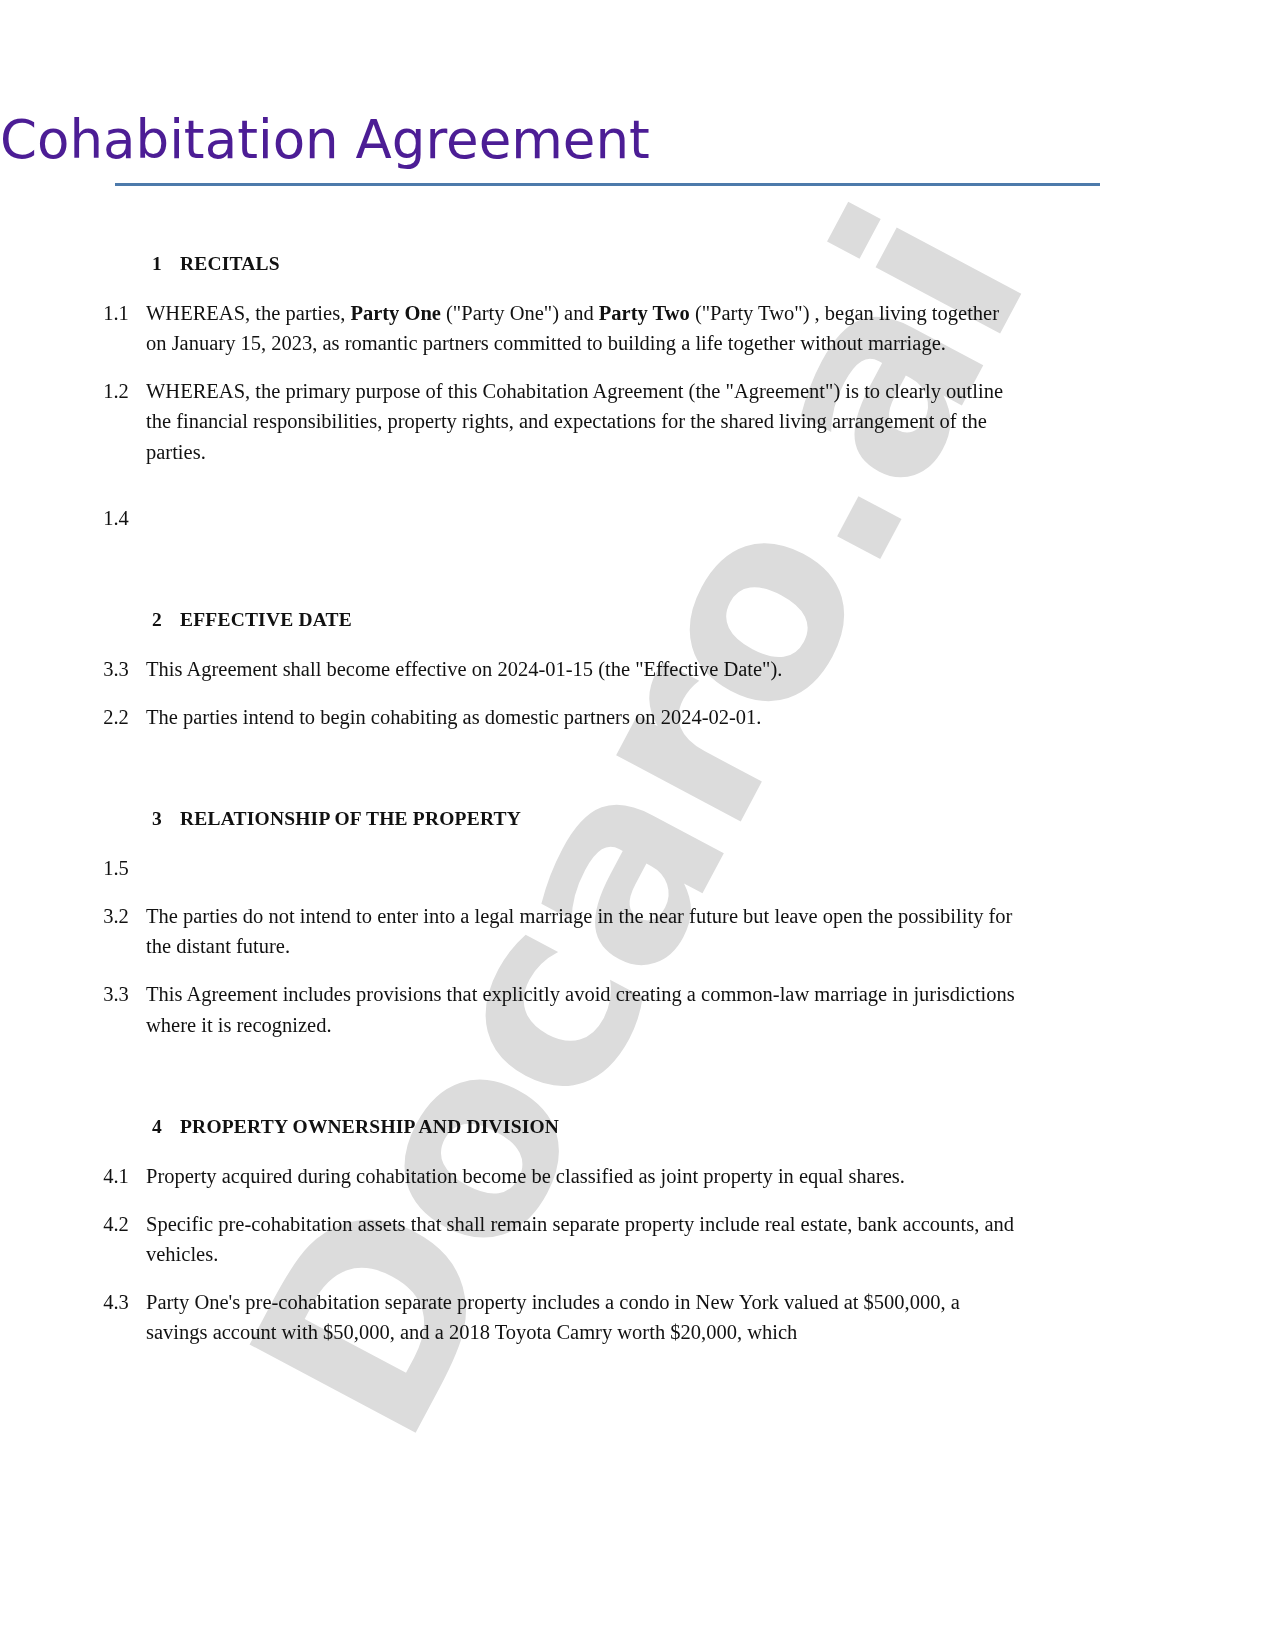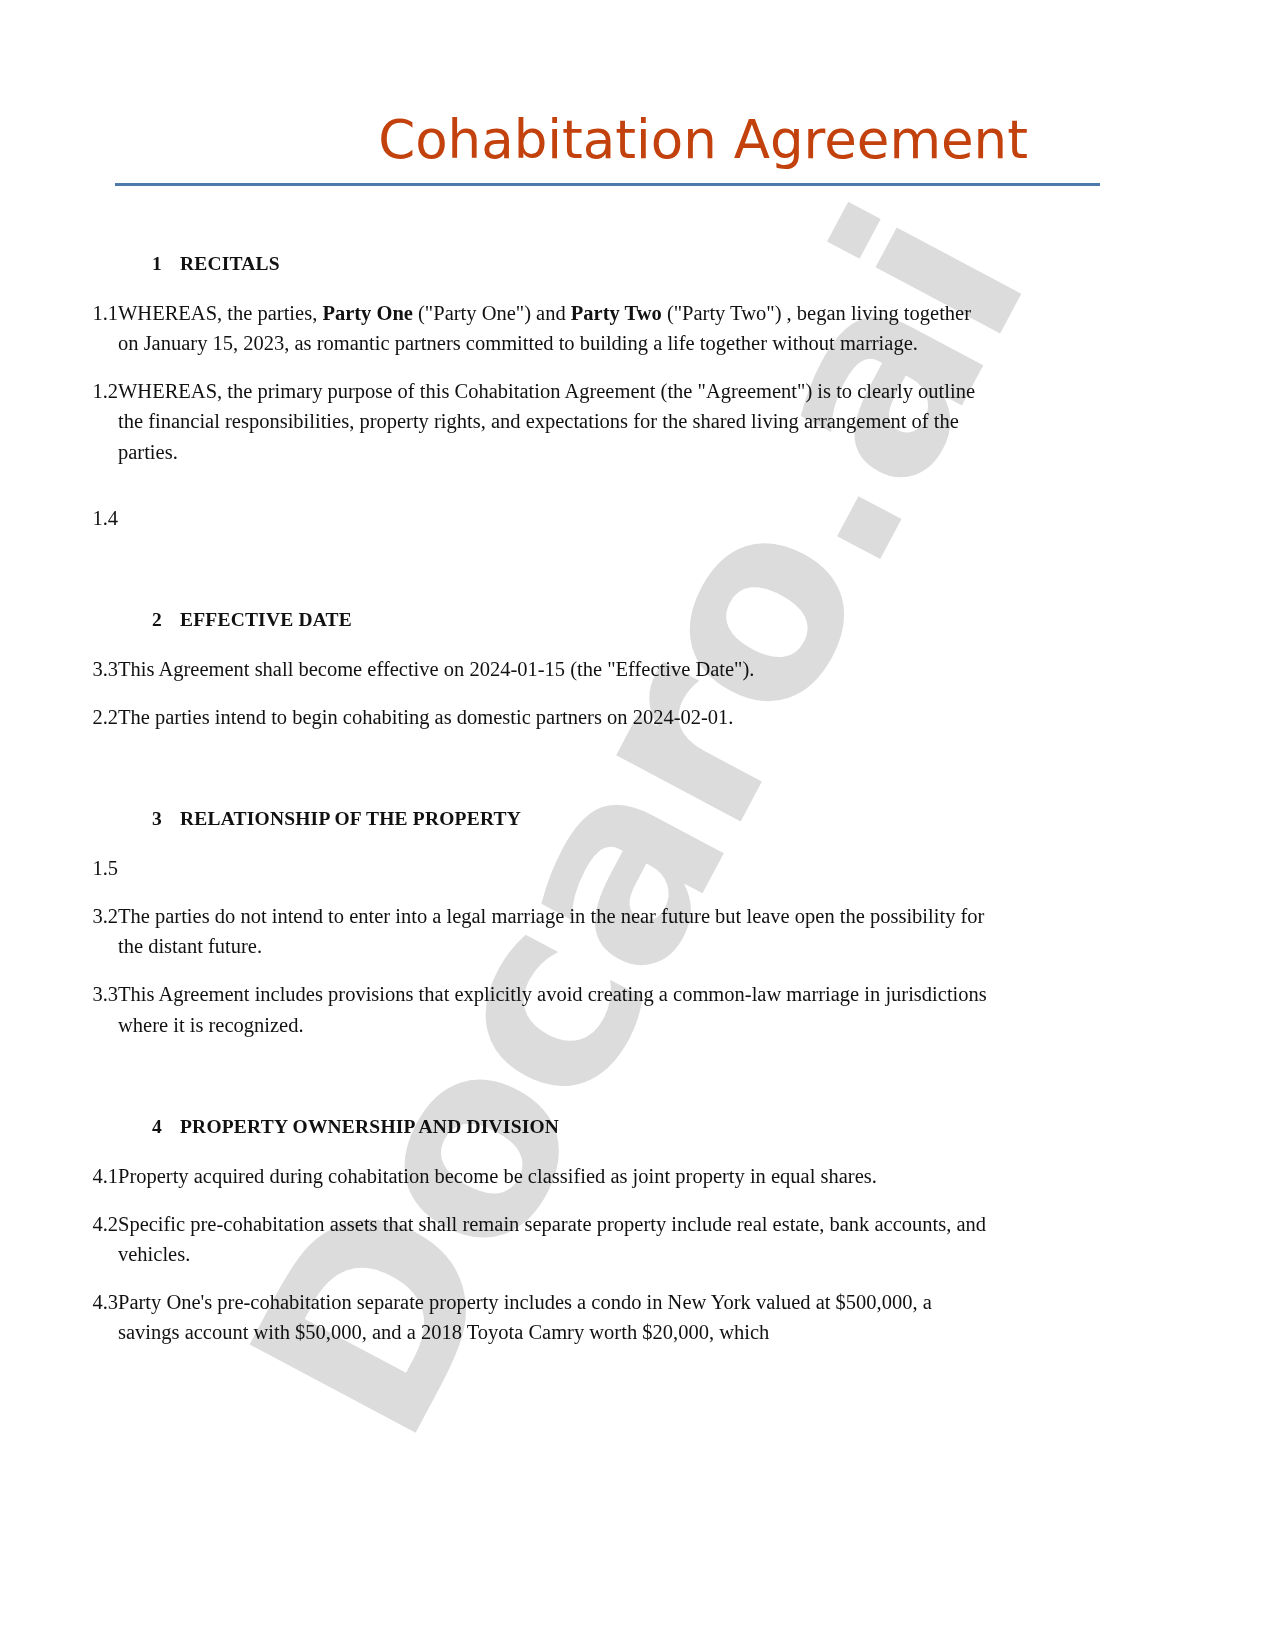--- a/index.html
+++ b/index.html
@@ -50,26 +50,26 @@
   .content {
     position: relative;
     z-index: 2;
   }
 
   .doc-title {
     position: absolute;
     left: 0;
     top: 112px;
     width: 1028px;
-    text-align: right;
+    text-align: left;
     font-family: "DejaVu Sans", "Liberation Sans", sans-serif;
     font-weight: 400;
     font-size: 53px;
     line-height: 1.05;
-    color: #c2410c;
+    color: #4c1d95;
     letter-spacing: 0px;
   }
 
   .title-rule {
     position: absolute;
     left: 115px;
     top: 183px;
     width: 985px;
     height: 3px;
     background: #4d7aab;
@@ -103,23 +103,23 @@
 
   .clause {
     display: flex;
     align-items: baseline;
     font-size: 20.5px;
     line-height: 1.47;
   }
   .clause .num {
     width: 60px;
     min-width: 60px;
-    text-align: right;
+    text-align: center;
     box-sizing: border-box;
-    margin-left: 58px;
+    margin-left: 86px;
     font-variant-numeric: lining-nums;
   }
   .clause .text {
     width: 875px;
     text-align: left;
   }
   .clause .text b {
     font-weight: 700;
   }
 

